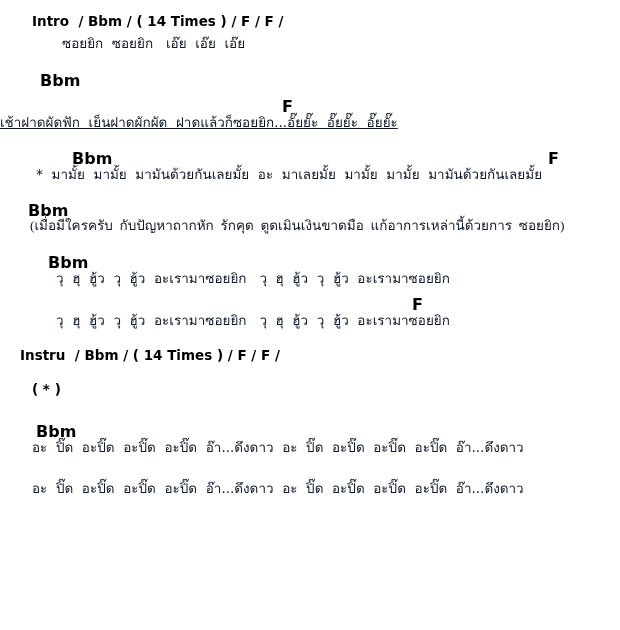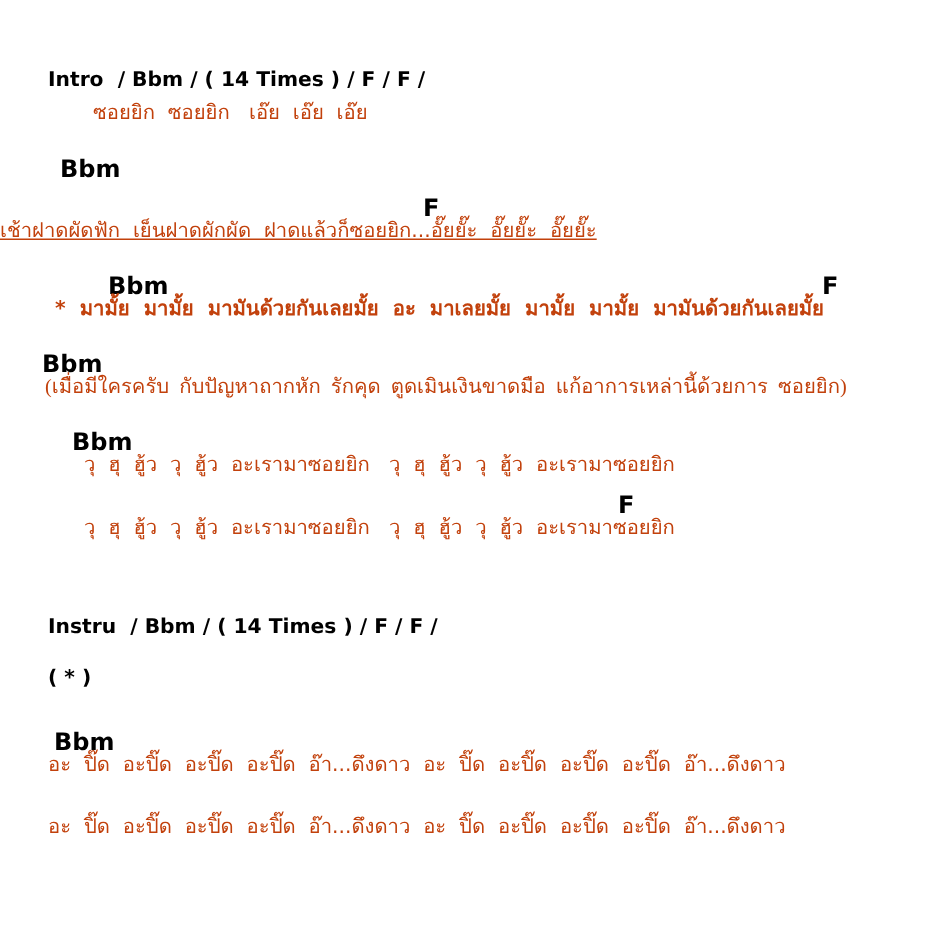--- a/index.html
+++ b/index.html
@@ -26,21 +26,21 @@
     font-size: 13px;
     line-height: 14px;
     height: 21px;
     margin: 0;
   }
   .lyric {
     position: relative;
     white-space: pre;
     font-size: 13.5px;
     line-height: 16px;
-    color: #c2410c;
+    color: #0f172a;
   }
   .chordrow {
     position: relative;
     height: 17px;
     white-space: pre;
     font-size: 13px;
     font-weight: bold;
   }
   .chord {
     position: absolute;
@@ -57,21 +57,21 @@
   .blank {
     height: 11px;
   }
   .indent-lyr { padding-left: 28px; }
 </style>
 </head>
 <body>
 
 <div class="sheet">
 
-  <div class="line section" style="padding-left:32px; padding-top:14px;margin-top:32px;">Intro  / Bbm / ( 14 Times ) / F / F /</div>
+  <div class="line section" style="padding-left:32px; padding-top:14px;">Intro  / Bbm / ( 14 Times ) / F / F /</div>
   <div class="lyric indent-lyr" style="padding-left:62px;">ซอยยิก  ซอยยิก   เอ๊ย  เอ๊ย  เอ๊ย</div>
 
   <div class="blank" style="height:20px;"></div>
 
   <div class="chordrow">
     <span class="chord" style="left:40px;">Bbm</span>
   </div>
 
   <div class="blank" style="height:9px;"></div>
 
@@ -79,21 +79,21 @@
     <span class="chord" style="left:282px;">F</span>
   </div>
   <div class="lyric" style="text-decoration:underline;">เช้าฝาดผัดฟัก  เย็นฝาดผักผัด  ฝาดแล้วก็ซอยยิก...อั๊ยยั๊ะ  อั๊ยยั๊ะ  อั๊ยยั๊ะ</div>
 
   <div class="blank" style="height:19px;"></div>
 
   <div class="chordrow">
     <span class="chord" style="left:72px;">Bbm</span>
     <span class="chord" style="left:548px;">F</span>
   </div>
-  <div class="lyric" style="padding-left:32px;font-weight:bold;"> *  มามั้ย  มามั้ย  มามันด้วยกันเลยมั้ย  อะ  มาเลยมั้ย  มามั้ย  มามั้ย  มามันด้วยกันเลยมั้ย</div>
+  <div class="lyric" style="padding-left:32px;"> *  มามั้ย  มามั้ย  มามันด้วยกันเลยมั้ย  อะ  มาเลยมั้ย  มามั้ย  มามั้ย  มามันด้วยกันเลยมั้ย</div>
 
   <div class="blank" style="height:19px;"></div>
 
   <div class="chordrow">
     <span class="chord" style="left:28px;">Bbm</span>
   </div>
   <div class="lyric" style="padding-left:30px;font-family:Liberation Serif, serif;">(เมื่อมีใครครับ  กับปัญหาถากหัก  รักคุด  ตูดเมินเงินขาดมือ  แก้อาการเหล่านี้ด้วยการ  ซอยยิก)</div>
 
   <div class="blank" style="height:19px;"></div>
 
@@ -104,21 +104,21 @@
 
   <div class="blank" style="height:9px;"></div>
 
   <div class="chordrow">
     <span class="chord" style="left:412px;">F</span>
   </div>
   <div class="lyric" style="padding-left:56px;">วุ  ฮุ  ฮู้ว  วุ  ฮู้ว  อะเรามาซอยยิก   วุ  ฮุ  ฮู้ว  วุ  ฮู้ว  อะเรามาซอยยิก</div>
 
   <div class="blank" style="height:20px;"></div>
 
-  <div class="line section" style="padding-left:32px;margin-top:31px;">Instru  / Bbm / ( 14 Times ) / F / F /</div>
+  <div class="line section" style="padding-left:20px;">Instru  / Bbm / ( 14 Times ) / F / F /</div>
 
   <div class="blank" style="height:13px;"></div>
 
   <div class="line section" style="padding-left:32px;">( * )</div>
 
   <div class="blank" style="height:19px;"></div>
 
   <div class="chordrow">
     <span class="chord" style="left:36px;">Bbm</span>
   </div>

